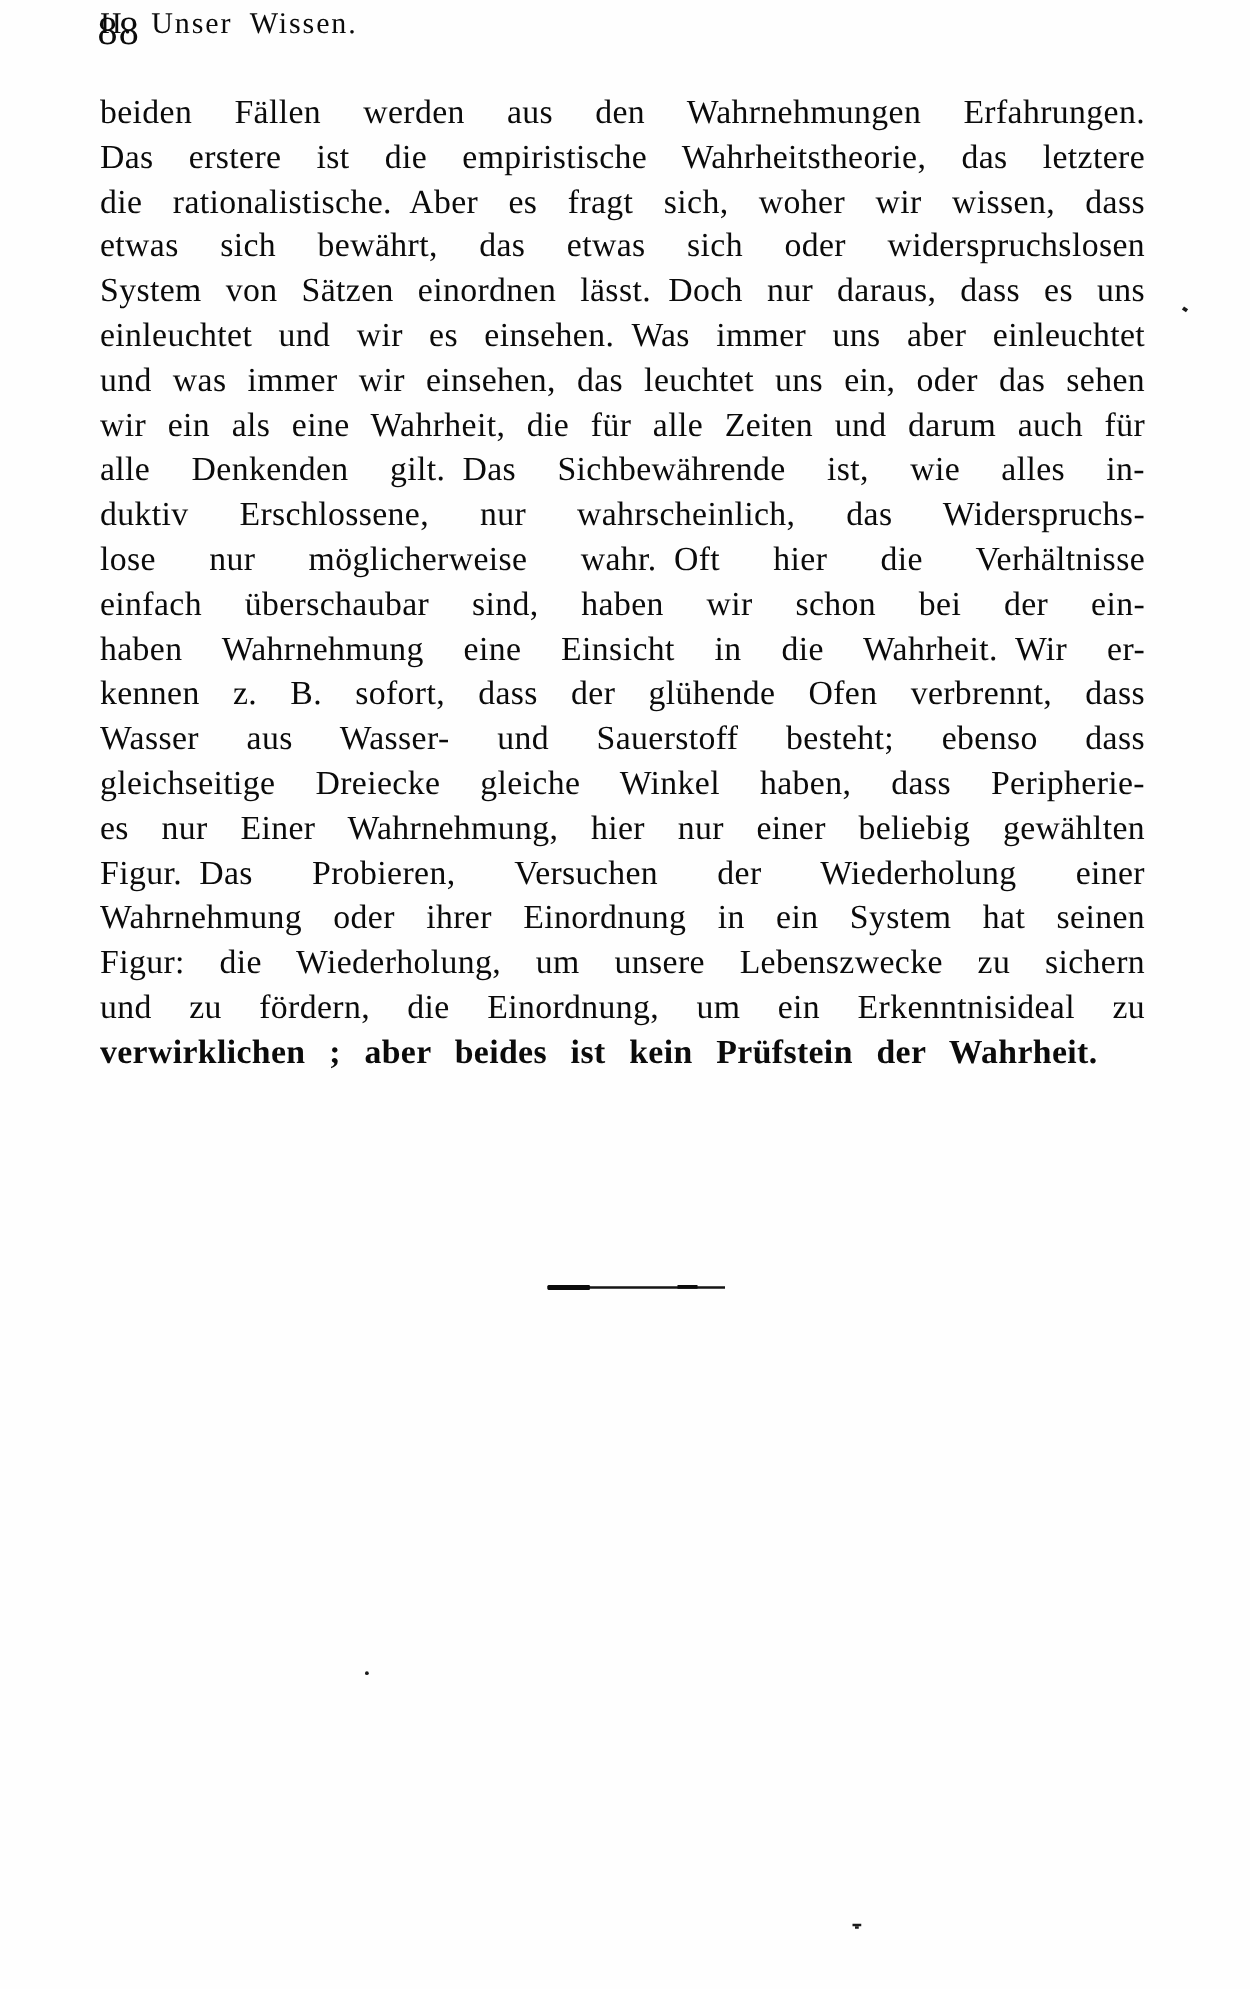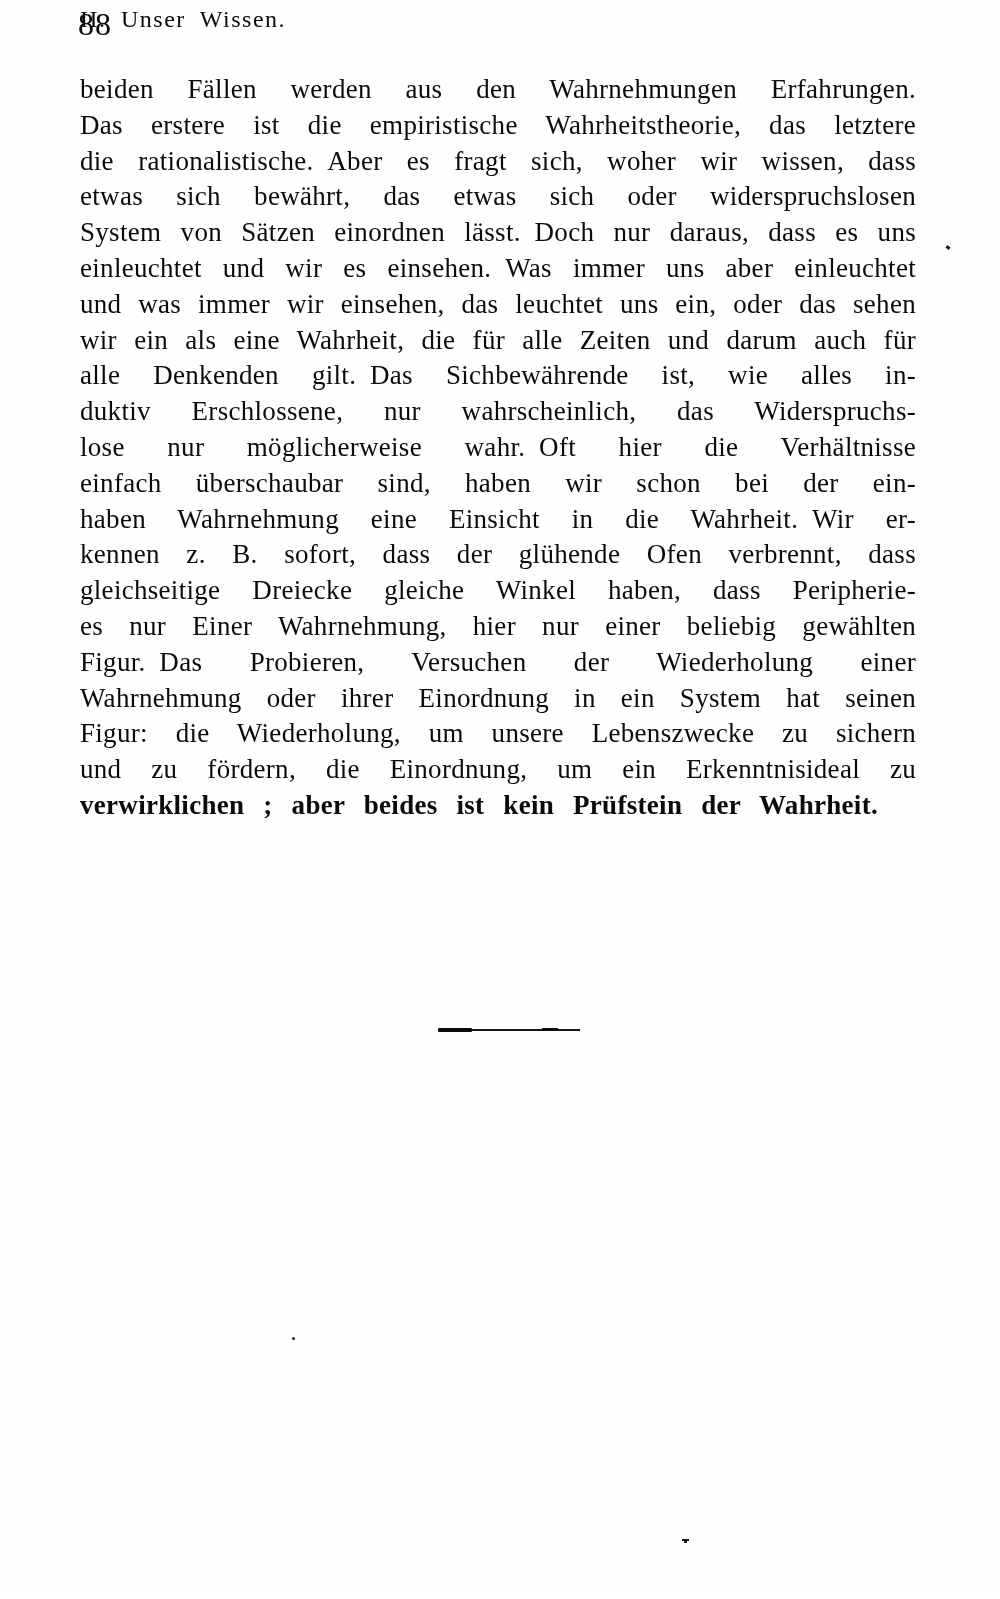--- a/index.html
+++ b/index.html
@@ -132,20 +132,21 @@
     <div class="line">System von Sätzen einordnen lässt. Doch nur daraus, dass es uns</div>
     <div class="line">einleuchtet und wir es einsehen. Was immer uns aber einleuchtet</div>
     <div class="line">und was immer wir einsehen, das leuchtet uns ein, oder das sehen</div>
     <div class="line">wir ein als eine Wahrheit, die für alle Zeiten und darum auch für</div>
     <div class="line">alle Denkenden gilt. Das Sichbewährende ist, wie alles in-</div>
     <div class="line">duktiv Erschlossene, nur wahrscheinlich, das Widerspruchs-</div>
     <div class="line">lose nur möglicherweise wahr. Oft hier die Verhältnisse</div>
     <div class="line">einfach überschaubar sind, haben wir schon bei der ein-</div>
     <div class="line">haben Wahrnehmung eine Einsicht in die Wahrheit. Wir er-</div>
     <div class="line">kennen z. B. sofort, dass der glühende Ofen verbrennt, dass</div>
+    <div class="line">Wasser aus Wasser- und Sauerstoff besteht; ebenso dass</div>
     <div class="line">gleichseitige Dreiecke gleiche Winkel haben, dass Peripherie-</div>
     <div class="line">es nur Einer Wahrnehmung, hier nur einer beliebig gewählten</div>
     <div class="line">Figur. Das Probieren, Versuchen der Wiederholung einer</div>
     <div class="line">Wahrnehmung oder ihrer Einordnung in ein System hat seinen</div>
     <div class="line">Figur: die Wiederholung, um unsere Lebenszwecke zu sichern</div>
     <div class="line">und zu fördern, die Einordnung, um ein Erkenntnisideal zu</div>
     <div class="line last">verwirklichen ; aber beides ist kein Prüfstein der Wahrheit.</div>
   </div>
 
   <div class="section-divider">

